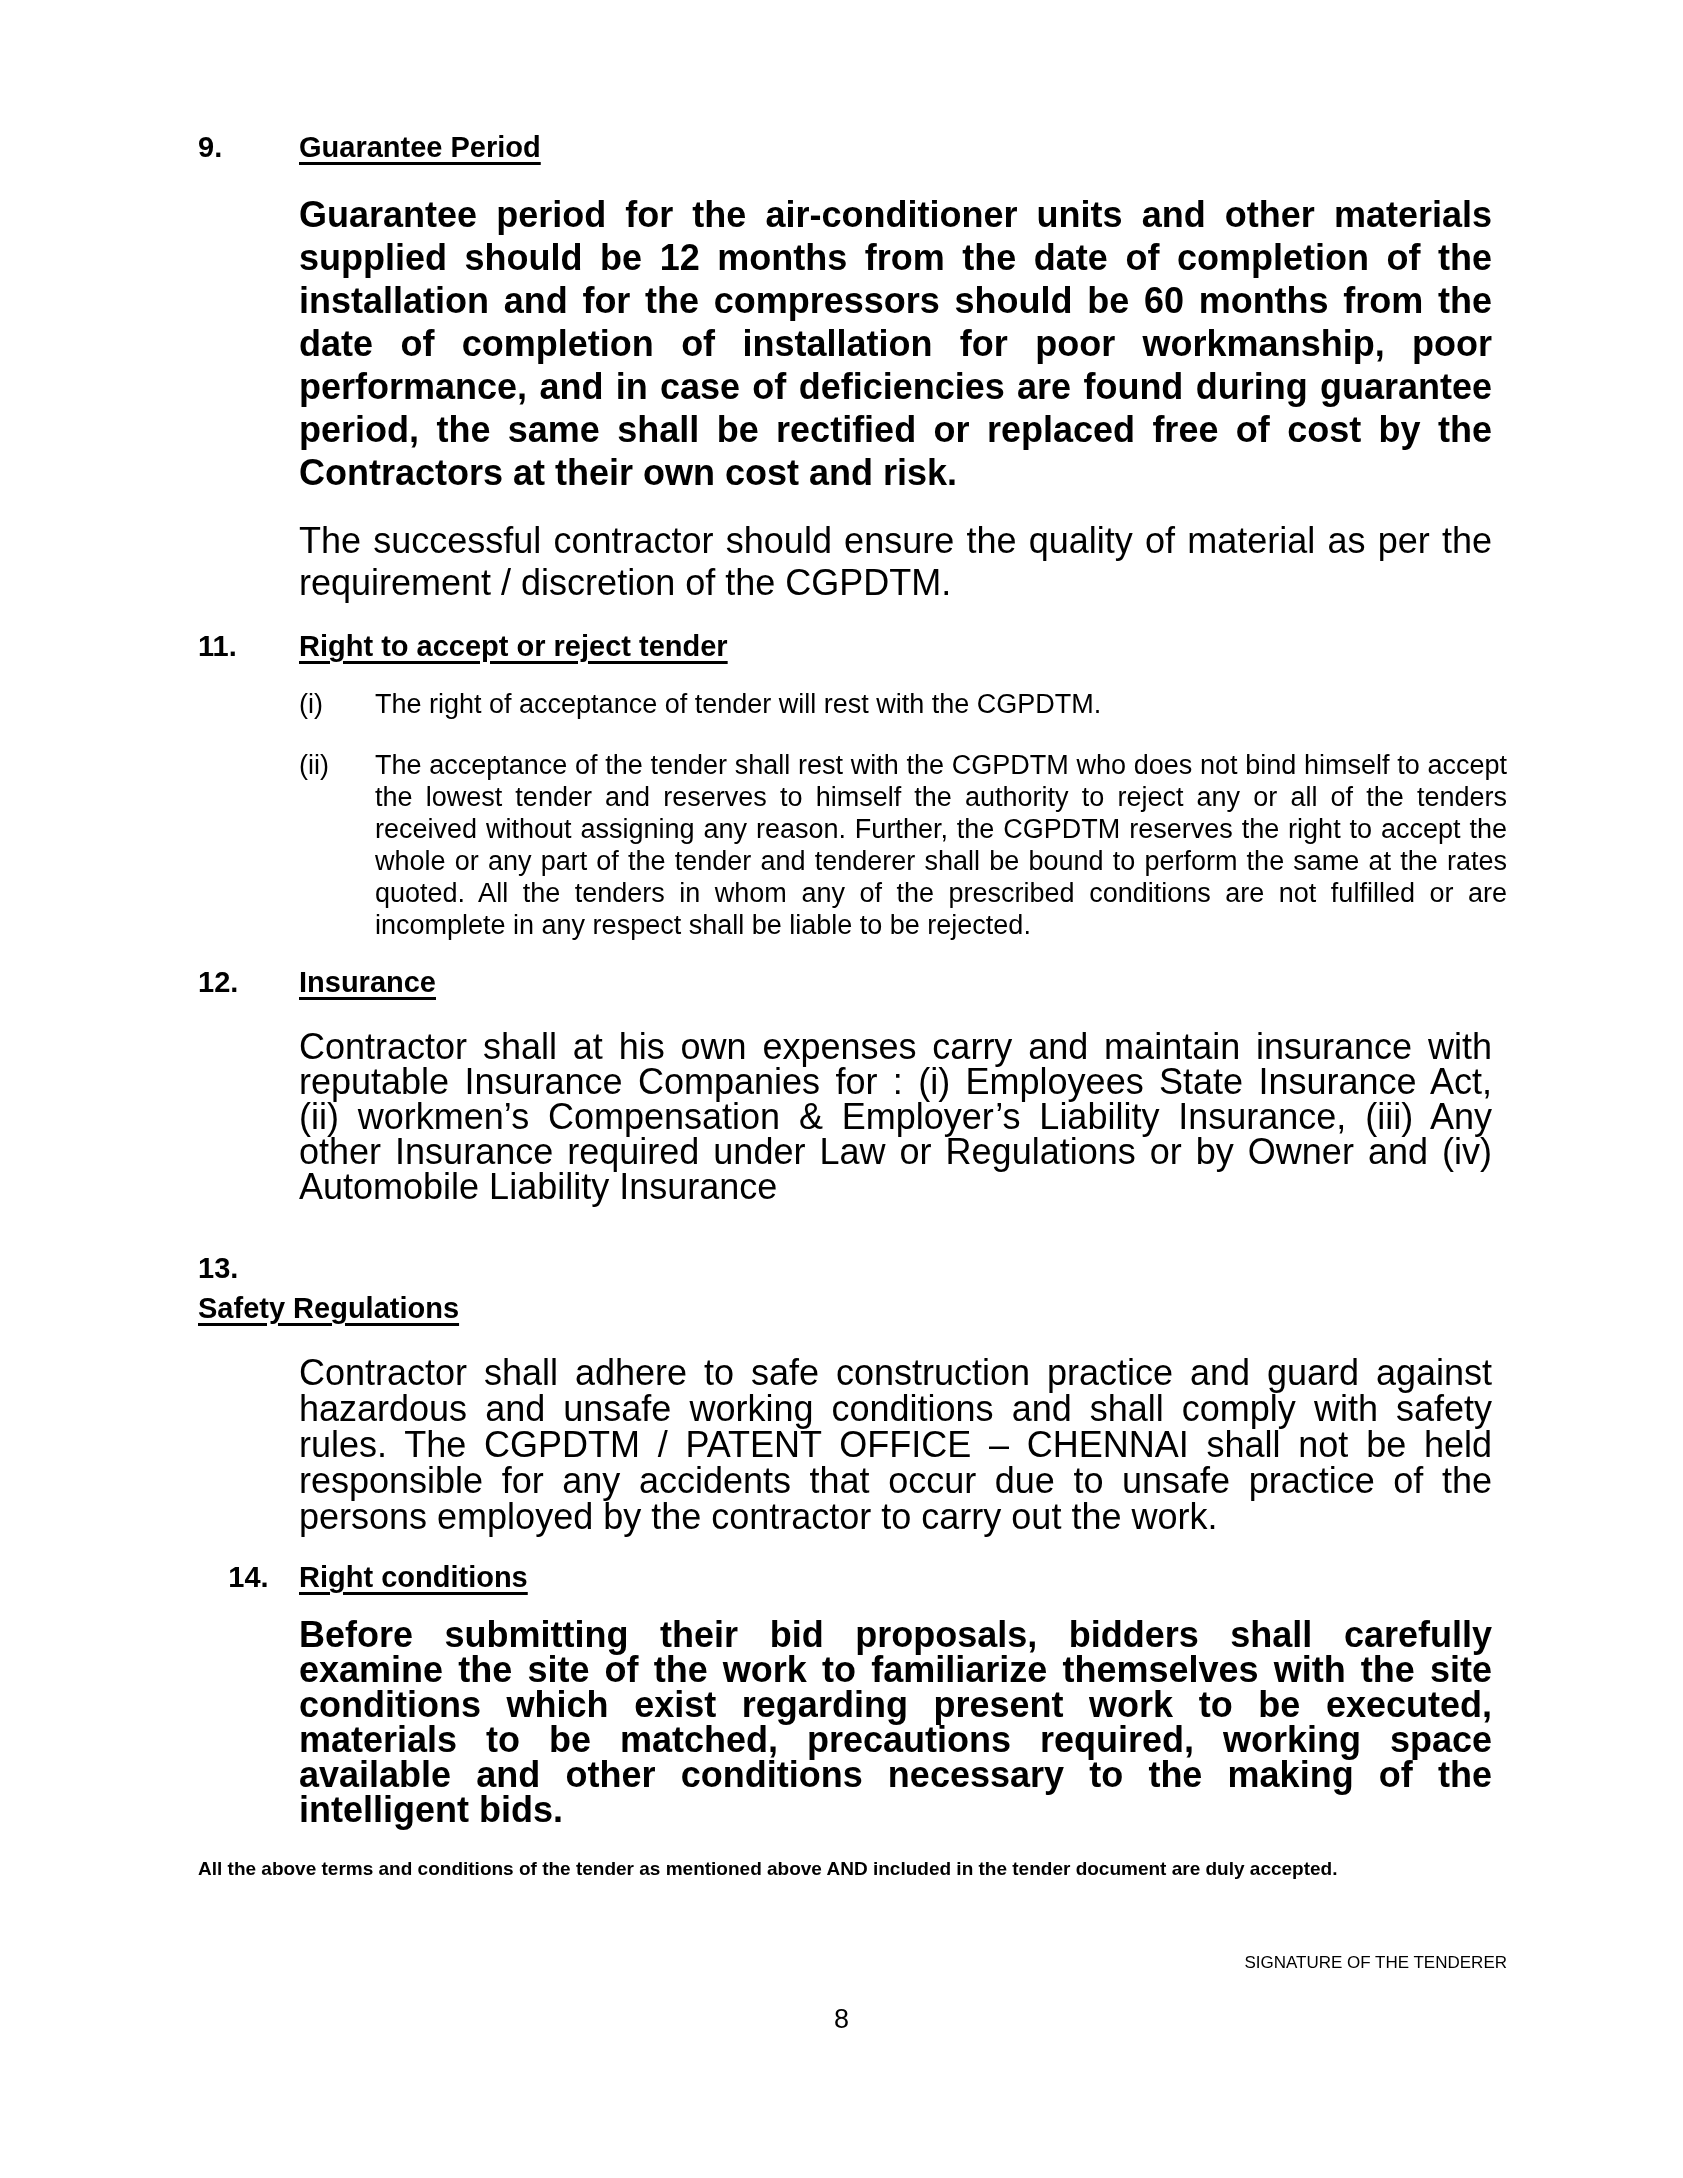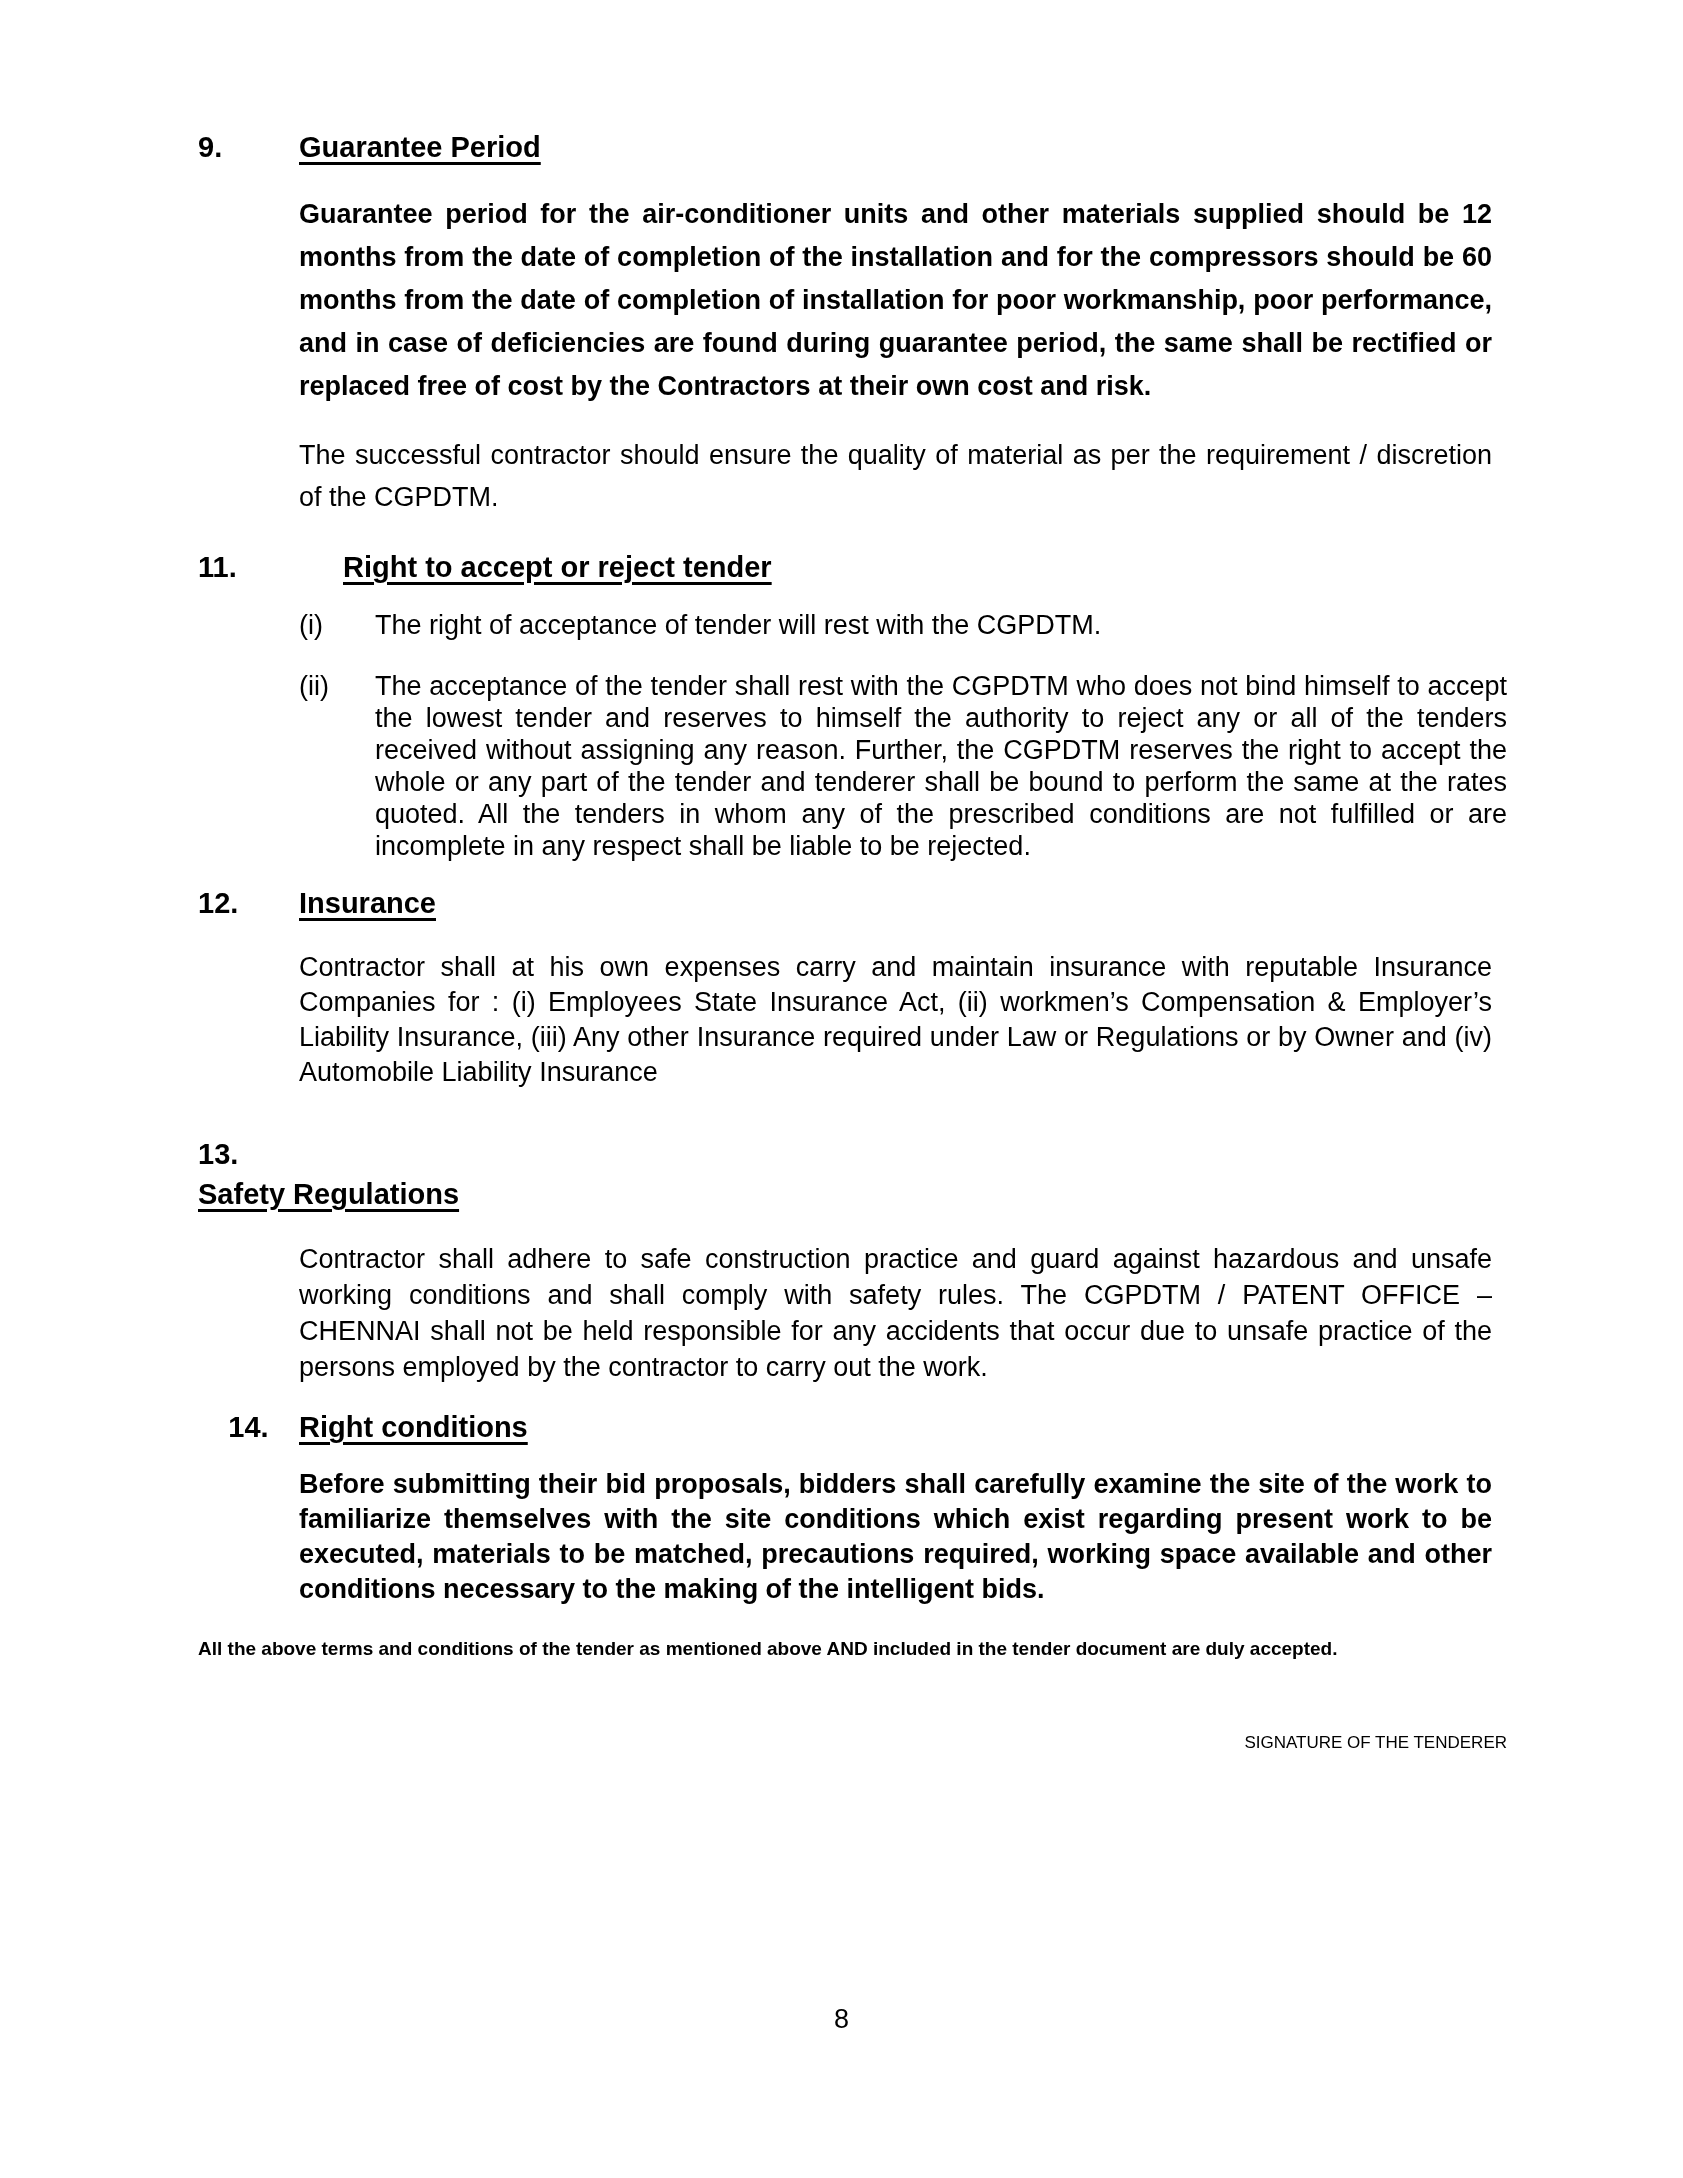--- a/index.html
+++ b/index.html
@@ -27,27 +27,27 @@
   .sec-num {
     width: 101px;
     flex: none;
   }
   .sec-title {
     text-decoration: underline;
     text-decoration-thickness: 3px;
     text-underline-offset: 5px;
   }
   .h10 { margin-top: 32px; }
-  .h11 { margin-top: 29px; gap: 44px; }
+  .h11 { margin-top: 22px; }
   .h12 { margin-top: 21px; }
   .h13 { margin-top: 44px; flex-direction: column; }
   .h14 { margin-top: 22px; text-align: center; }
   .sec-body {
     margin: 0 15px 0 101px;
-    font-size: 27px;
+    font-size: 36px;
     text-align: justify;
   }
   .p9  { margin-top: 26px; line-height: 43px; font-weight: bold; }
   .p10 { margin-top: 26px; line-height: 42px; }
   .p12 { margin-top: 27px; line-height: 35px; }
   .p13 { margin-top: 27px; line-height: 36px; }
   .p14 { margin-top: 20px; line-height: 35px; font-weight: bold; }
   .item {
     display: flex;
     margin-left: 101px;

